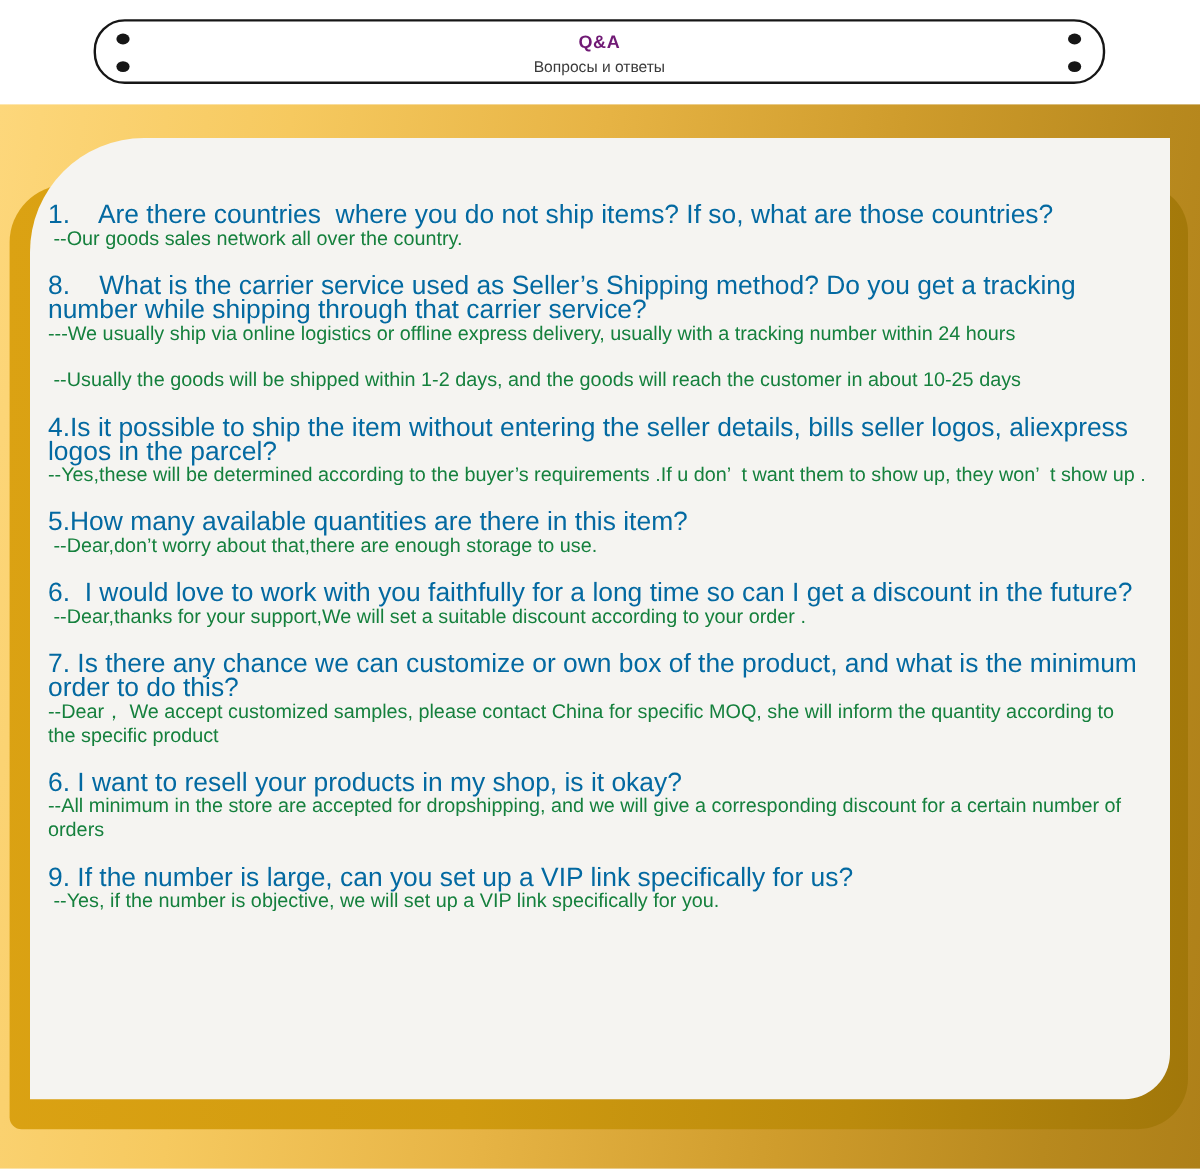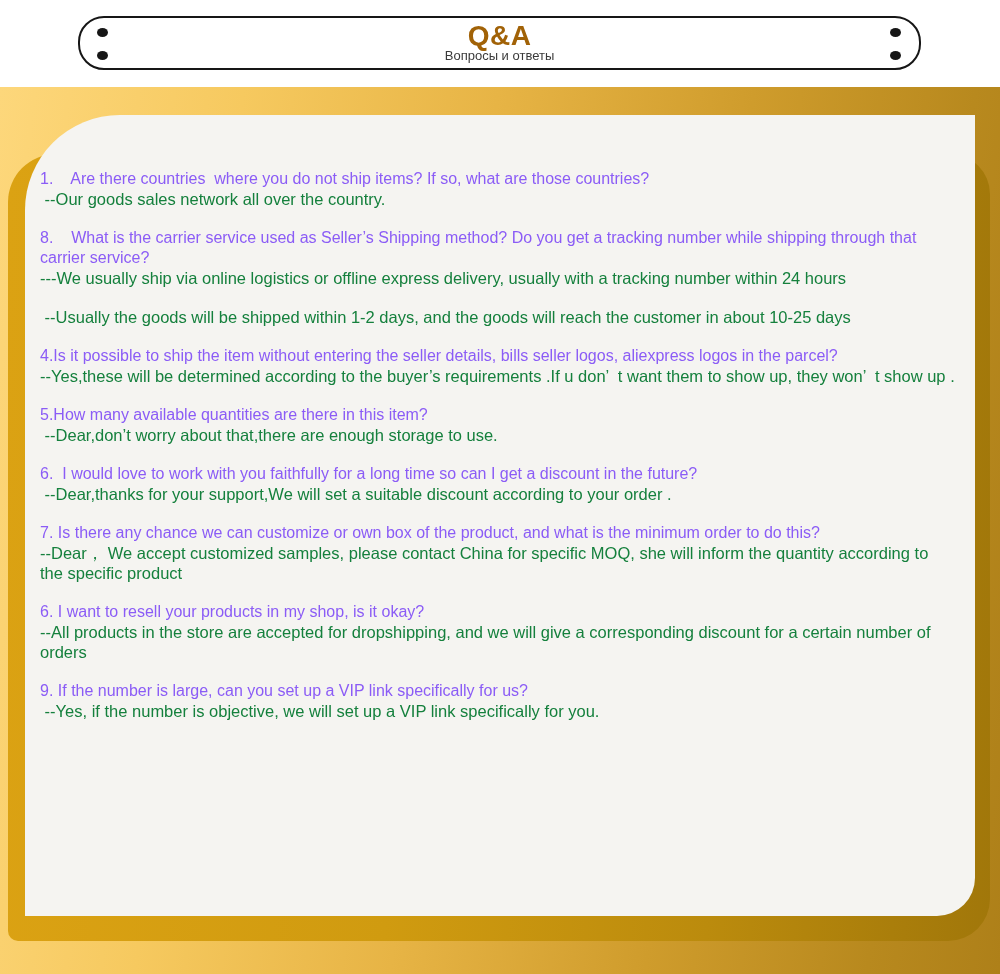--- a/index.html
+++ b/index.html
@@ -31,23 +31,23 @@
     height: 54px;
     border: 2px solid #161616;
     border-radius: 26px;
     background: #ffffff;
     display: flex;
     flex-direction: column;
     align-items: center;
     justify-content: center;
   }
   .plaque-title {
-    font-size: 28px;
+    font-size: 15px;
     font-weight: 800;
-    color: #a16207;
+    color: #701a75;
     line-height: 22px;
     letter-spacing: 0.5px;
   }
   .plaque-subtitle {
     font-size: 13px;
     color: #3a3a3a;
     line-height: 13px;
     margin-top: 2px;
   }
   .dot {
@@ -88,22 +88,22 @@
     width: 950px;
     height: 801px;
     background: #f5f4f1;
     border-radius: 95px 0 38px 0;
     padding: 54px 20px 0 15px;
   }
 
   
   .qa-block { margin-bottom: 19px; }
   .qa-question {
-    color: #8b5cf6;
-    font-size: 16px;
+    color: #0369a1;
+    font-size: 22px;
     line-height: 20px;
     white-space: pre-wrap;
   }
   .qa-answer {
     color: #15803d;
     font-size: 16.5px;
     line-height: 20px;
     white-space: pre-wrap;
   }
 </style>
@@ -156,21 +156,21 @@
         <div class="qa-answer"> --Dear,thanks for your support,We will set a suitable discount according to your order .</div>
       </div>
 
       <div class="qa-block">
         <div class="qa-question">7. Is there any chance we can customize or own box of the product, and what is the minimum order to do this?</div>
         <div class="qa-answer">--Dear， We accept customized samples, please contact China for specific MOQ, she will inform the quantity according to the specific product</div>
       </div>
 
       <div class="qa-block">
         <div class="qa-question">6. I want to resell your products in my shop, is it okay?</div>
-        <div class="qa-answer">--All products in the store are accepted for dropshipping, and we will give a corresponding discount for a certain number of orders</div>
+        <div class="qa-answer">--All minimum in the store are accepted for dropshipping, and we will give a corresponding discount for a certain number of orders</div>
       </div>
 
       <div class="qa-block">
         <div class="qa-question">9. If the number is large, can you set up a VIP link specifically for us?</div>
         <div class="qa-answer"> --Yes, if the number is objective, we will set up a VIP link specifically for you.</div>
       </div>
 
     </div>
   </div>
 

